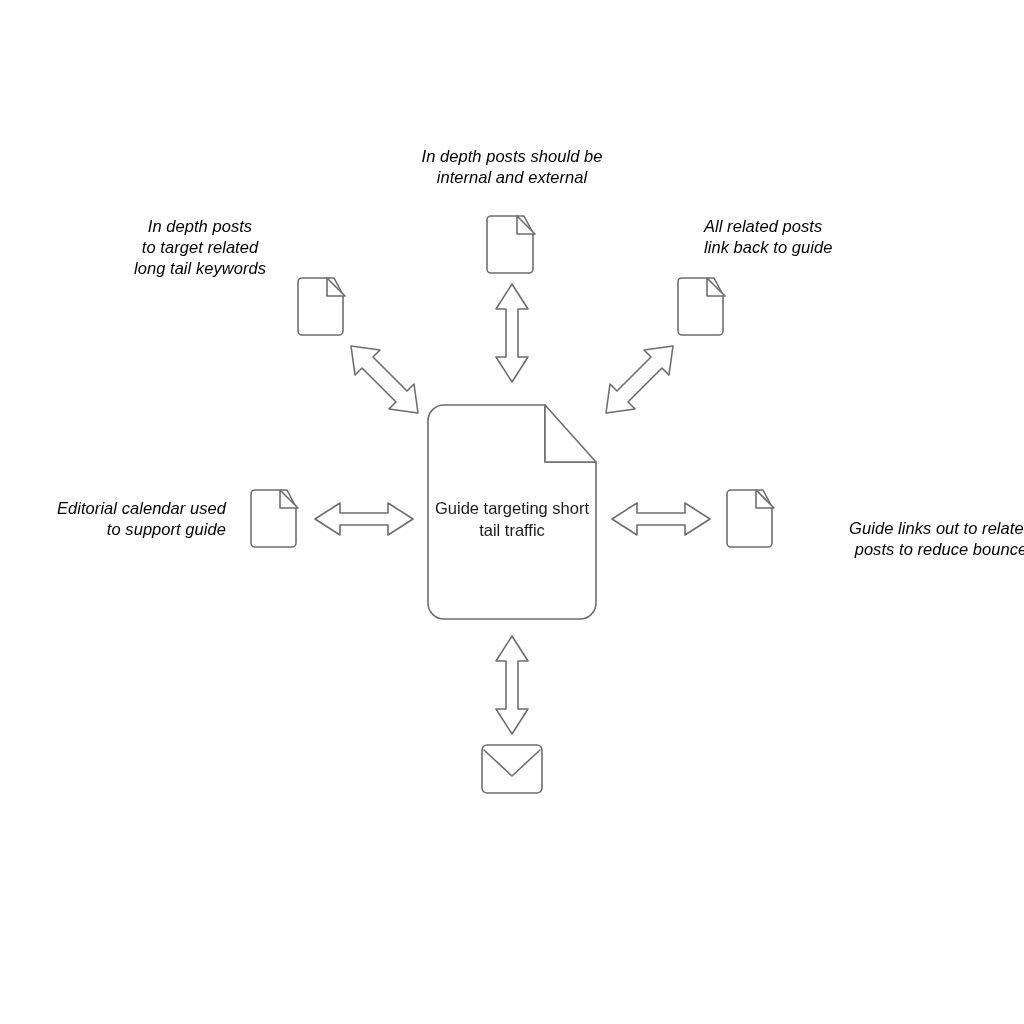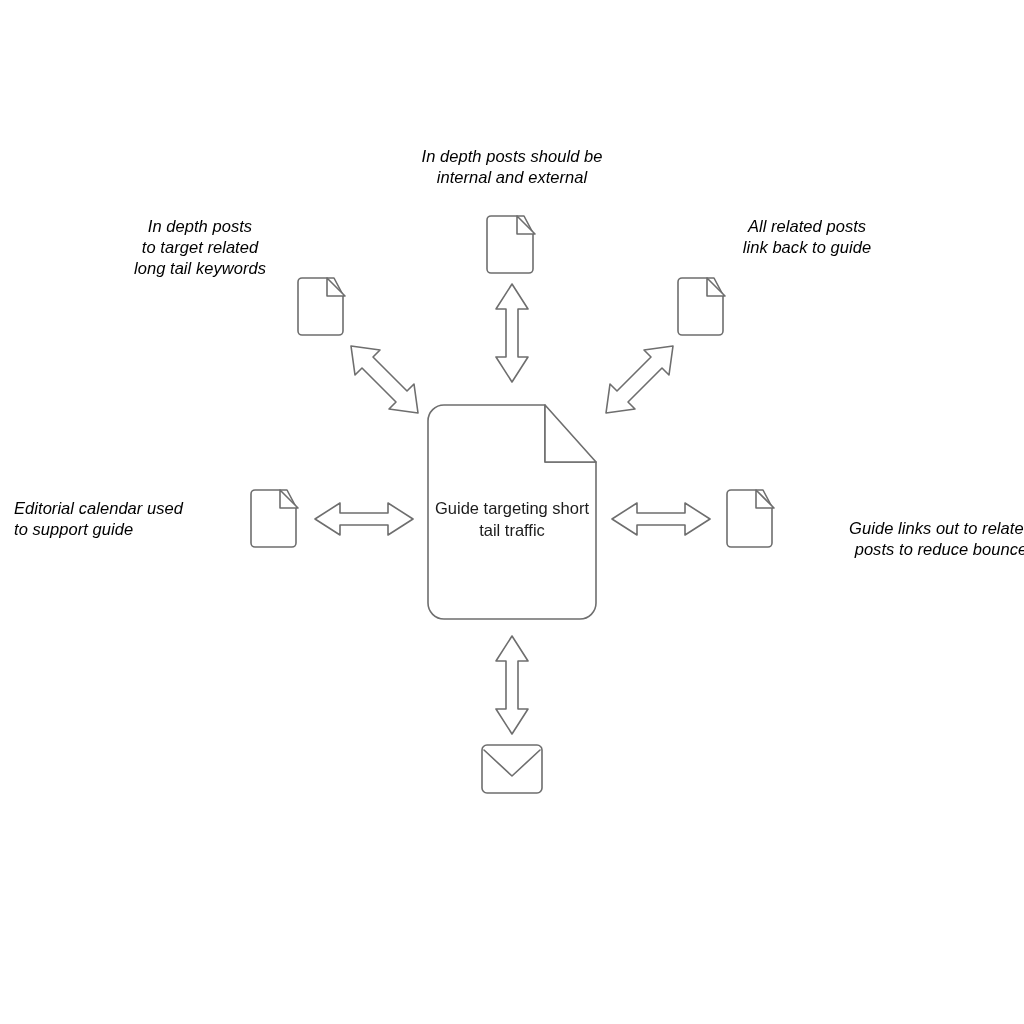--- a/index.html
+++ b/index.html
@@ -33,22 +33,22 @@
     line-height: 21px;
     color: #000000;
     white-space: pre-line;
     letter-spacing: 0.05px;
     font-style: italic;
   }
 
   
   #label-top        { left: 362px; top: 146px; width: 300px; text-align: center; }
   #label-top-left   { left: 98px; top: 216px; width: 204px; text-align: center; }
-  #label-top-right  { left: 704px; top: 216px; width: 206px; text-align: center; }
-  #label-left       { left: 14px;  top: 498px; width: 212px; }
+  #label-top-right  { left: 704px; top: 216px; width: 206px; text-align: left; }
+  #label-left       { left: 14px;  top: 498px; width: 212px; text-align: right; }
   #label-right      { left: 798px; top: 518px; width: 212px; text-align: center; margin-left: 37px; }
   #label-bottom     { left: 352px; top: 818px; width: 320px; text-align: center; }
 
   #center-text {
     position: absolute;
     left: 428px;
     top: 497px;
     width: 168px;
     text-align: center;
     font-size: 16.5px;

